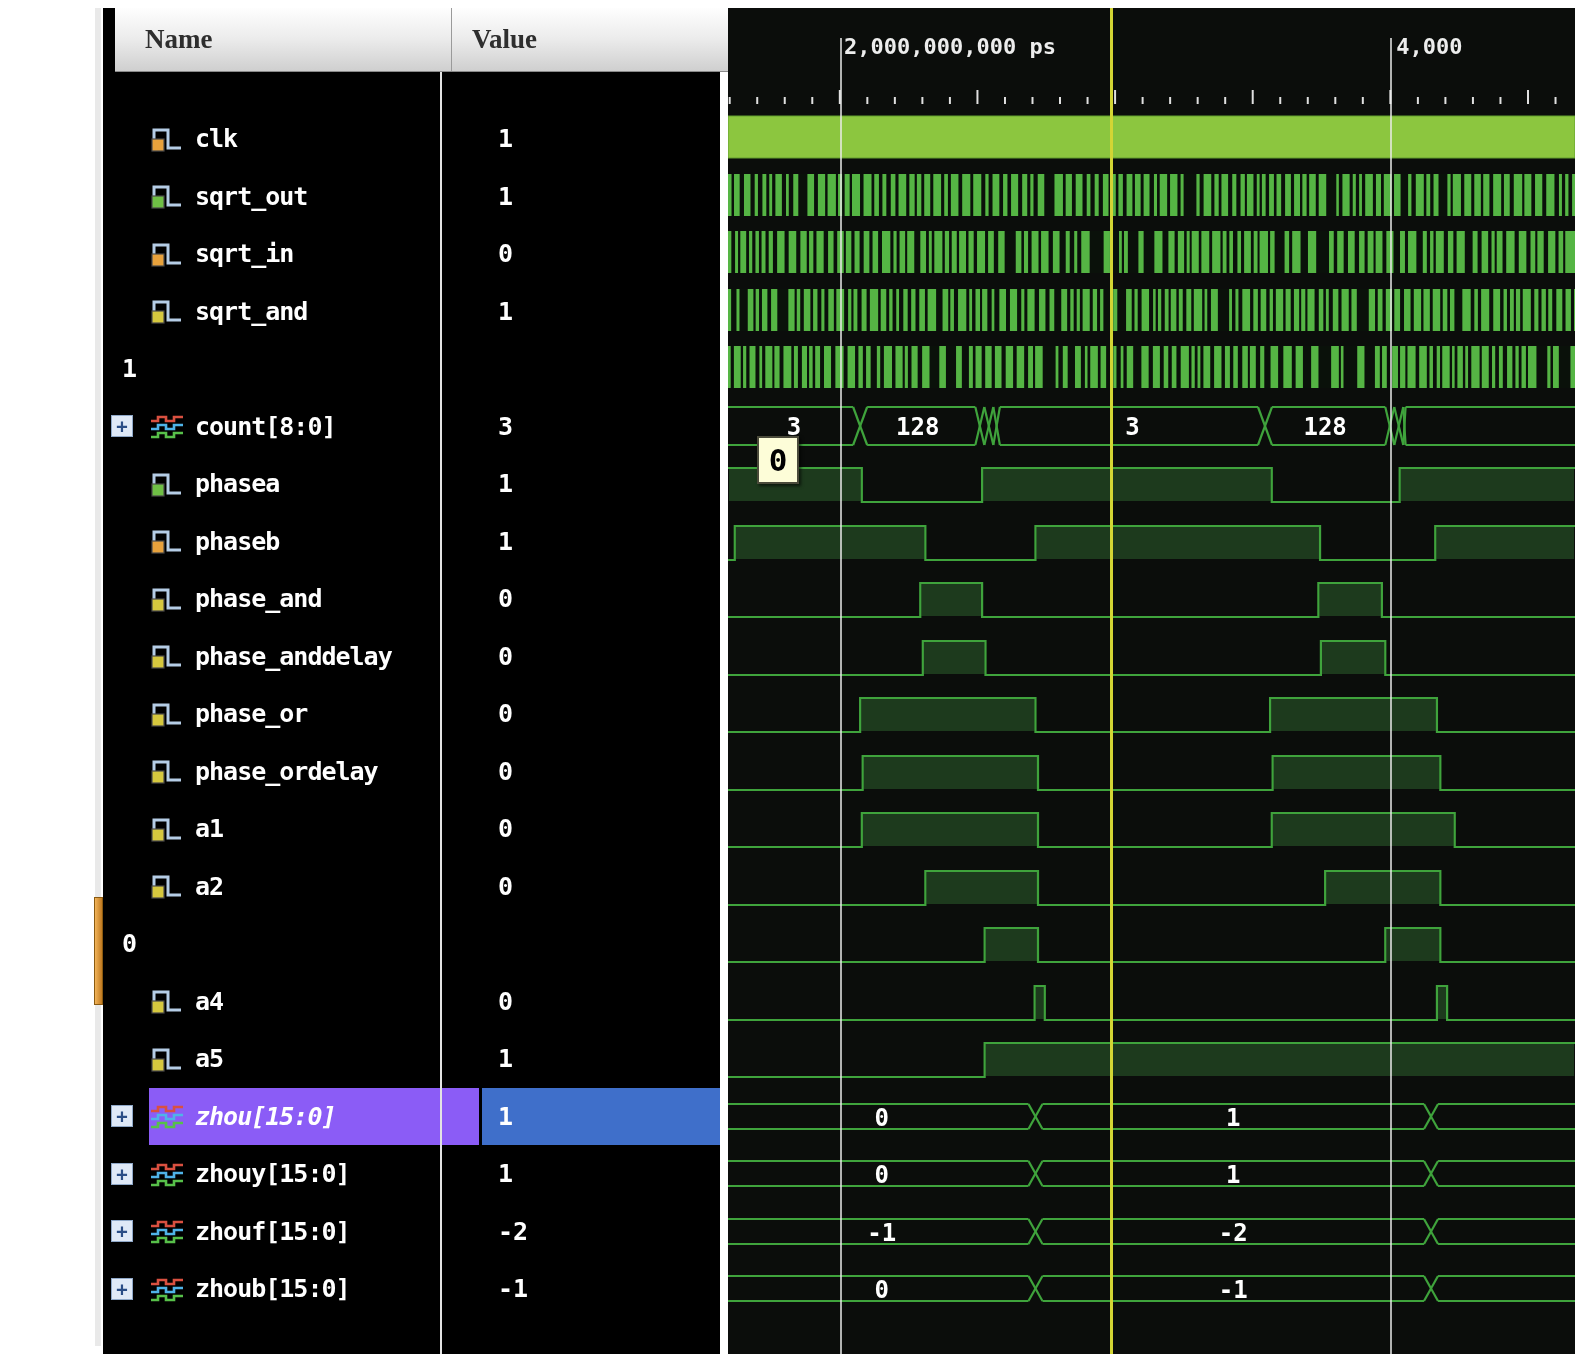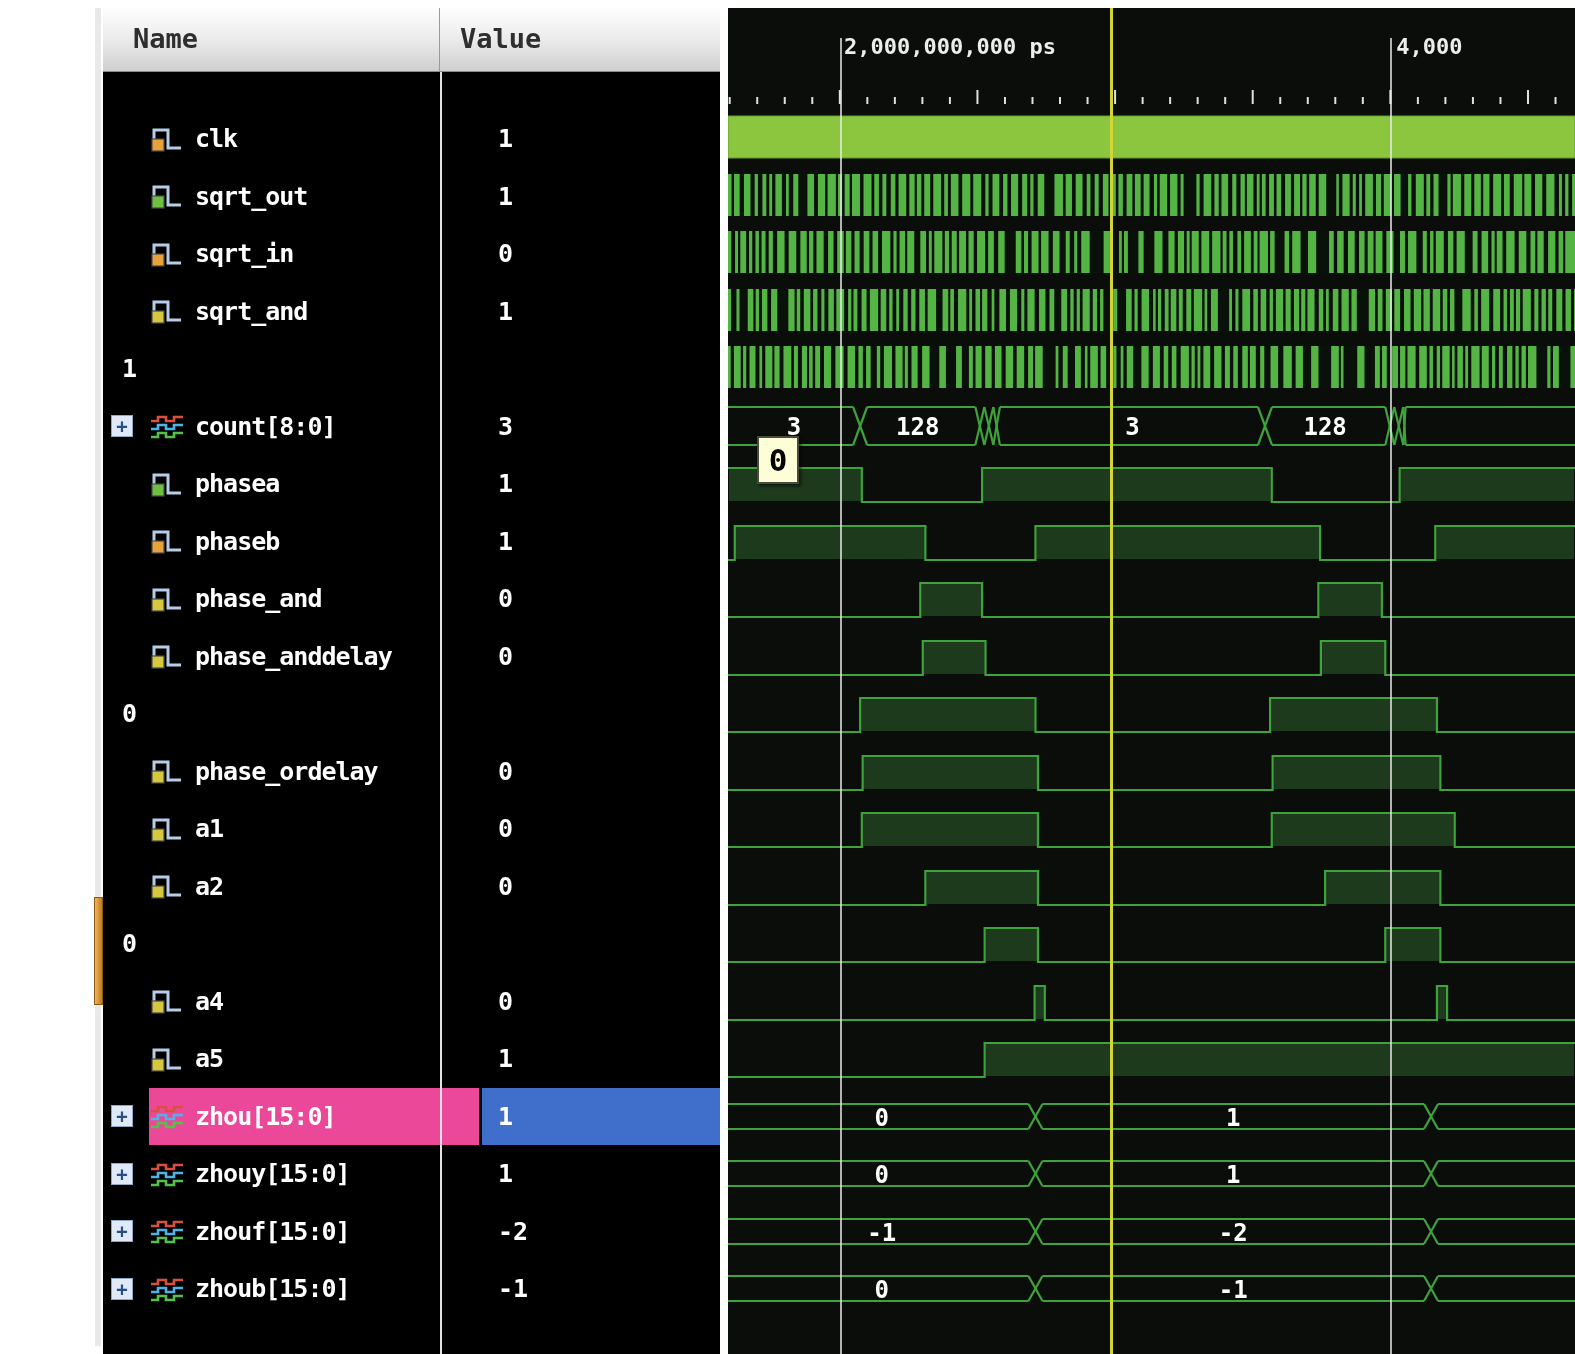--- a/index.html
+++ b/index.html
@@ -10,40 +10,40 @@
   .app{position:absolute;inset:0;}
 
   
   .left-margin{position:absolute;left:0;top:0;width:103px;height:1354px;background:#ffffff;}
   .margin-strip{position:absolute;right:2px;top:8px;width:6px;height:1338px;background:#e9e9e9;}
   .scroll-marker{position:absolute;right:0px;top:897px;width:9px;height:108px;
     background:linear-gradient(90deg,#f2b45a,#c07a20);border:1px solid #8a5a10;box-sizing:border-box;}
 
   
   .left-panel{position:absolute;left:103px;top:8px;width:617px;height:1346px;background:#000;}
-  .panel-header{position:absolute;left:0;top:0;width:100%;height:64px;
+  .panel-header{position:absolute;left:12px;top:0;width:100%;height:64px;
     background:linear-gradient(#fefefe,#ececec 48%,#cfcfcf);border-bottom:1px solid #8a8a8a;
-    display:flex;box-sizing:border-box;}
+    display:flex;box-sizing:border-box;font-family:Liberation Serif, serif;}
   .hdr-cell{line-height:62px;font-weight:bold;font-size:27px;color:#2e2e2e;box-sizing:border-box;}
   .hdr-name{width:336px;padding-left:30px;}
   .hdr-value{flex:1;padding-left:20px;border-left:1px solid #9a9a9a;}
   .col-divider{position:absolute;left:337px;top:64px;bottom:0;width:2px;background:#e3e3e3;z-index:3;}
 
   .rows{position:absolute;left:0;top:102px;width:100%;}
   .sigrow{height:57.5px;display:flex;align-items:stretch;}
   .namecell{width:376px;display:flex;align-items:center;box-sizing:border-box;padding-left:8px;}
   .expand-slot{width:38px;display:flex;align-items:center;flex:none;}
   .expand-box{width:22px;height:22px;background:#dfe9f7;border:1px solid #8fa8c8;color:#2a4d86;
     font:bold 19px/20px "DejaVu Sans Mono",monospace;text-align:center;box-sizing:border-box;cursor:pointer;}
   .namehl{flex:1;height:100%;display:flex;align-items:center;gap:6px;min-width:0;}
   .sigicon{width:40px;flex:none;display:flex;align-items:center;}
   .sig-name{color:#ffffff;font-weight:bold;font-size:25px;letter-spacing:-1px;white-space:nowrap;}
   .valcell{flex:1;margin-left:3px;display:flex;align-items:center;padding-left:16px;box-sizing:border-box;}
   .sig-value{color:#ffffff;font-weight:bold;font-size:25px;}
-  .sigrow.sel .namehl{background:#ec4899;}
+  .sigrow.sel .namehl{background:#8b5cf6;font-style:italic;}
   .sigrow.sel .valcell{background:#3f6fca;}
 
   
   .wave-panel{position:absolute;left:728px;top:8px;width:847px;height:1346px;background:#0b0d0b;}
   .timeline{position:absolute;left:0;top:0;width:847px;height:97px;z-index:4;}
   .tl-label{position:absolute;top:26px;color:#ededed;font-weight:bold;font-size:22px;white-space:nowrap;}
   .ticks{position:absolute;left:0;top:0;}
   .lanes{position:absolute;left:0;top:102px;width:847px;z-index:1;}
   .lane{display:block;}
   .gridline{position:absolute;top:30px;bottom:0;width:2px;background:rgba(235,235,235,0.75);z-index:5;}
@@ -224,20 +224,32 @@
                 </svg>
               </div>
               <span class="sig-name">phase_anddelay</span>
             </div>
           </div>
           <div class="valcell">
             <span class="sig-value">0</span>
           </div>
         </div>
         <div class="sigrow">
+          <div class="namecell">
+            <div class="expand-slot"></div>
+            <div class="namehl">
+              <div class="sigicon">
+                <svg width="38" height="30" viewBox="0 0 38 30">
+                  <path d="M5,24 L5,6 L19,6 L19,24 L32,24" stroke="#b5cde6" stroke-width="3" fill="none"></path>
+                  <rect x="3" y="15" width="12" height="12" fill="#d6c83e" stroke="#4a4a4a" stroke-width="1.2"></rect>
+                </svg>
+              </div>
+              <span class="sig-name">phase_or</span>
+            </div>
+          </div>
           <div class="valcell">
             <span class="sig-value">0</span>
           </div>
         </div>
         <div class="sigrow">
           <div class="namecell">
             <div class="expand-slot"></div>
             <div class="namehl">
               <div class="sigicon">
                 <svg width="38" height="30" viewBox="0 0 38 30">

